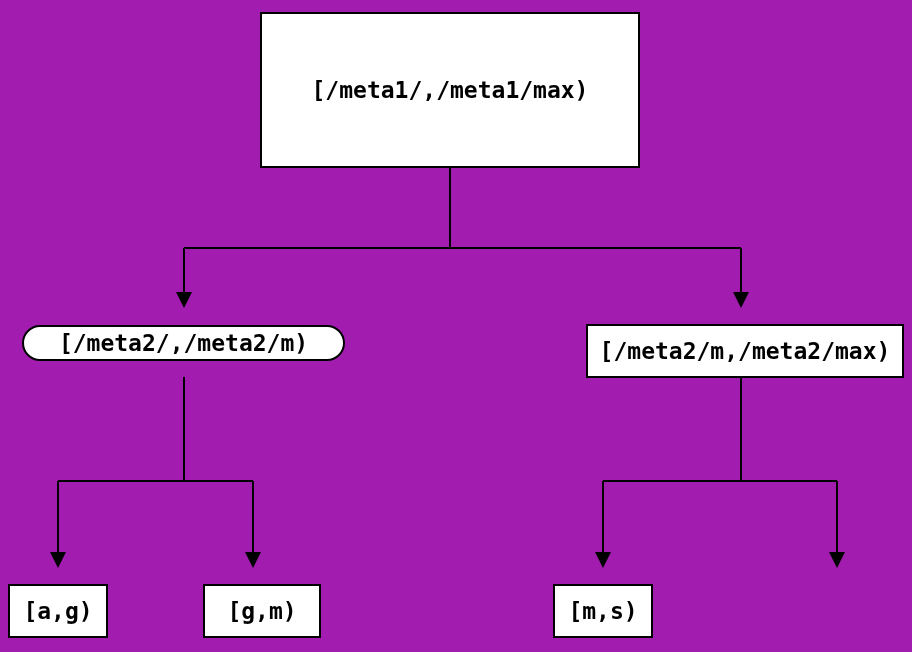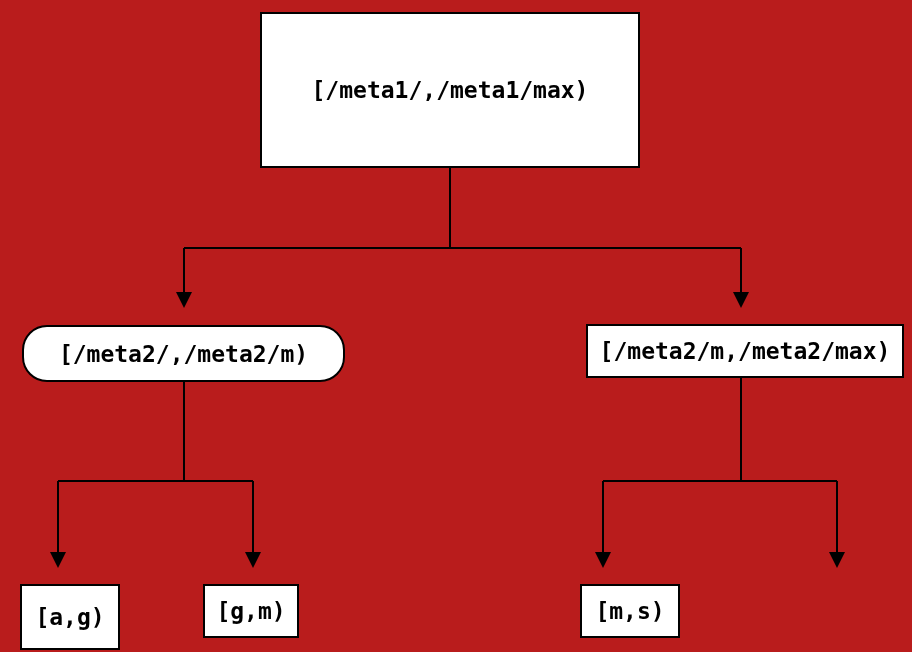--- a/index.html
+++ b/index.html
@@ -4,21 +4,21 @@
 <style>
   html, body {
     margin: 0;
     padding: 0;
     background: #ffffff;
   }
   .canvas {
     position: relative;
     width: 912px;
     height: 652px;
-    background: #b91c1c;
+    background: #a21caf;
     font-family: "DejaVu Sans Mono", "Liberation Mono", monospace;
     overflow: hidden;
   }
   .connectors {
     position: absolute;
     left: 0;
     top: 0;
     width: 912px;
     height: 652px;
   }
@@ -38,25 +38,25 @@
     background: #ffffff;
     color: #000000;
     display: flex;
     align-items: center;
     justify-content: center;
     font-size: 23px;
     font-weight: bold;
     white-space: nowrap;
   }
   .n-root       { left: 260px; top: 12px;  width: 380px; height: 156px; }
-  .n-meta2-low  { left: 22px;  top: 325px; width: 323px; height: 57px; border-radius: 25px; }
+  .n-meta2-low  { left: 22px;  top: 325px; width: 323px; height: 36px; border-radius: 25px; }
   .n-meta2-high { left: 586px; top: 324px; width: 318px; height: 54px; }
-  .n-leaf-ag    { left: 20px;   top: 584px; width: 100px; height: 66px; text-align: right; }
-  .n-leaf-gm    { left: 203px; top: 584px; width: 96px; height: 54px; }
-  .n-leaf-ms    { left: 553px; top: 584px; width: 100px; height: 54px; margin-left: 27px; }
+  .n-leaf-ag    { left: 8px;   top: 584px; width: 100px; height: 54px; text-align: right; }
+  .n-leaf-gm    { left: 203px; top: 584px; width: 118px; height: 54px; }
+  .n-leaf-ms    { left: 553px; top: 584px; width: 100px; height: 54px; }
   .n-leaf-smax  { left: 777px; top: 584px; width: 120px; height: 54px; }
 </style>
 </head>
 <body>
 
 <div class="canvas">
 
   <svg class="connectors" viewBox="0 0 912 652" xmlns="http://www.w3.org/2000/svg">
 
     <g>

